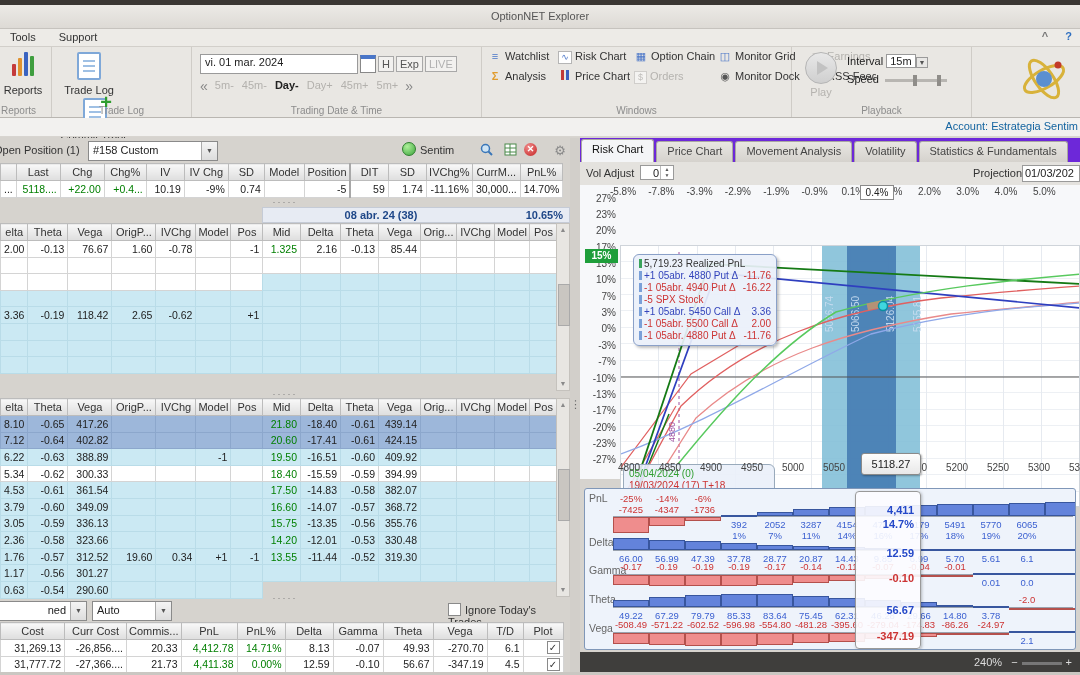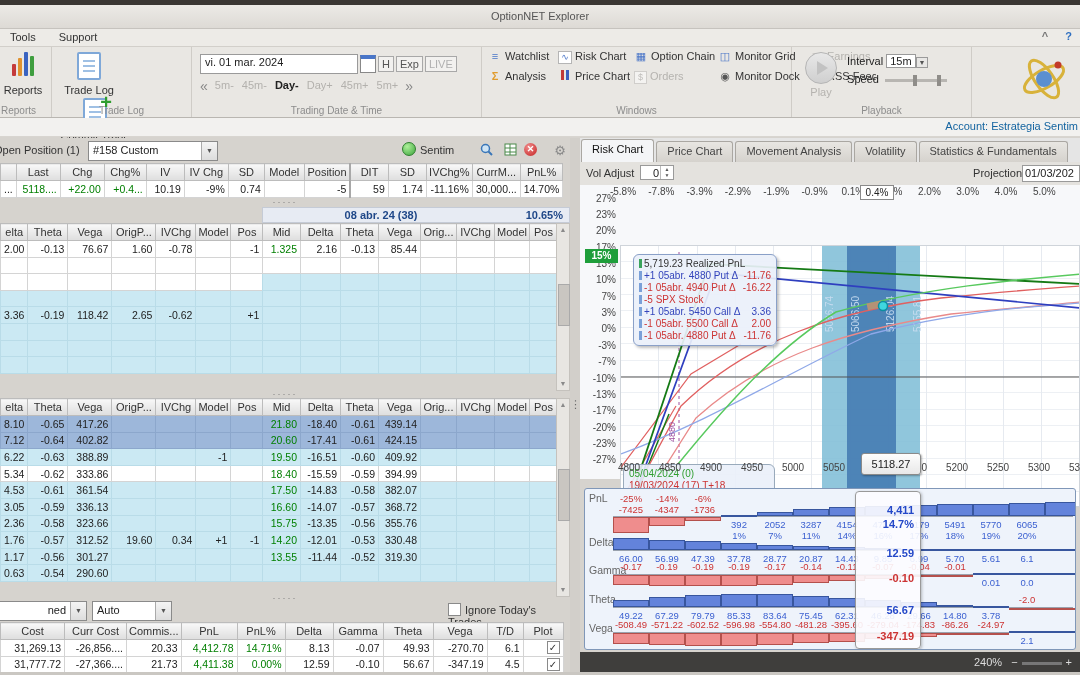--- a/index.html
+++ b/index.html
@@ -96,21 +96,21 @@
   .sel-c2{left:92px;top:1px;width:78px}
   .chk{position:absolute;left:448px;top:3px;color:#333;cursor:pointer}
   .chk .box{display:inline-block;width:11px;height:11px;background:#fff;border:1px solid #8a8a8a;vertical-align:-2px;margin-right:4px}
   .cbx{display:inline-block;width:11px;height:11px;background:#fff;border:1px solid #8a8a8a;line-height:11px;text-align:center;color:#333;font-size:10px}
   .totwrap{position:absolute;left:0;top:484px}
   .totwrap td{height:15.5px}
 
   
   .vsplit{position:absolute;left:570px;top:138px;width:10px;height:537px;background:#d2cfca;color:#6a6a6a;text-align:center;padding-top:260px;box-sizing:border-box;cursor:col-resize}
   .rpanel{position:absolute;left:580px;top:138px;width:500px;height:537px;background:#d6d3ce;overflow:hidden}
-  .tabsrow{position:absolute;left:0;top:0;width:500px;height:24px;background:#e5e5e5;border-bottom:1px solid #b5b2ad}
+  .tabsrow{position:absolute;left:0;top:0;width:500px;height:24px;background:#6d28d9;border-bottom:1px solid #b5b2ad}
   .tab{display:inline-block;height:17px;padding:3px 10px 0;margin:3px 1px 0 1px;background:linear-gradient(#e8e6e2,#d5d2cd);border:1px solid #aaa7a2;border-bottom:none;border-radius:3px 3px 0 0;color:#444;cursor:pointer;vertical-align:bottom}
   .tab.active{background:#f4f5f7;height:19px;margin-top:1px;color:#111}
   .subbar{position:absolute;left:0;top:24px;width:500px;height:23px;background:#e4e2de;border-bottom:1px solid #c5c2bd}
   .subbar .lab{position:absolute;top:5px;color:#333}
   .volspin{position:absolute;left:60px;top:3px;width:34px;height:15px;background:#fff;border:1px solid #9a9a9a;text-align:right;padding-right:14px;line-height:15px;box-sizing:border-box}
   .volspin .spin{position:absolute;right:0;top:0;width:12px;height:100%;border-left:1px solid #bbb;font-size:5px;color:#555;text-align:center;line-height:6px}
   .projin{position:absolute;right:0px;top:3px;width:52px;height:15px;background:#fff;border:1px solid #9a9a9a;padding:0 2px;line-height:15px;overflow:hidden}
   .chartarea{position:absolute;left:0;top:47px;width:500px;height:294px;background:#f7f8fa}
   .taxis span,.baxis span{position:absolute;width:30px;text-align:center;color:#444;font-size:10px}
   .yaxis span{position:absolute;width:34px;text-align:right;color:#444;font-size:10px}
@@ -579,30 +579,39 @@
               <td class="">-0.63</td>
               <td class="">388.89</td>
               <td class=""></td>
               <td class=""></td>
               <td class="">-1</td>
               <td class=""></td>
             </tr>
             <tr class="rs-w">
               <td class="">5.34</td>
               <td class="">-0.62</td>
-              <td class="">333.86</td>
+              <td class="">300.33</td>
               <td class=""></td>
               <td class=""></td>
               <td class=""></td>
               <td class=""></td>
             </tr>
             <tr class="rs-c">
               <td class="">4.53</td>
               <td class="">-0.61</td>
               <td class="">361.54</td>
+              <td class=""></td>
+              <td class=""></td>
+              <td class=""></td>
+              <td class=""></td>
+            </tr>
+            <tr class="rs-c">
+              <td class="">3.79</td>
+              <td class="">-0.60</td>
+              <td class="">349.09</td>
               <td class=""></td>
               <td class=""></td>
               <td class=""></td>
               <td class=""></td>
             </tr>
             <tr class="rs-c">
               <td class="">3.05</td>
               <td class="">-0.59</td>
               <td class="">336.13</td>
               <td class=""></td>

